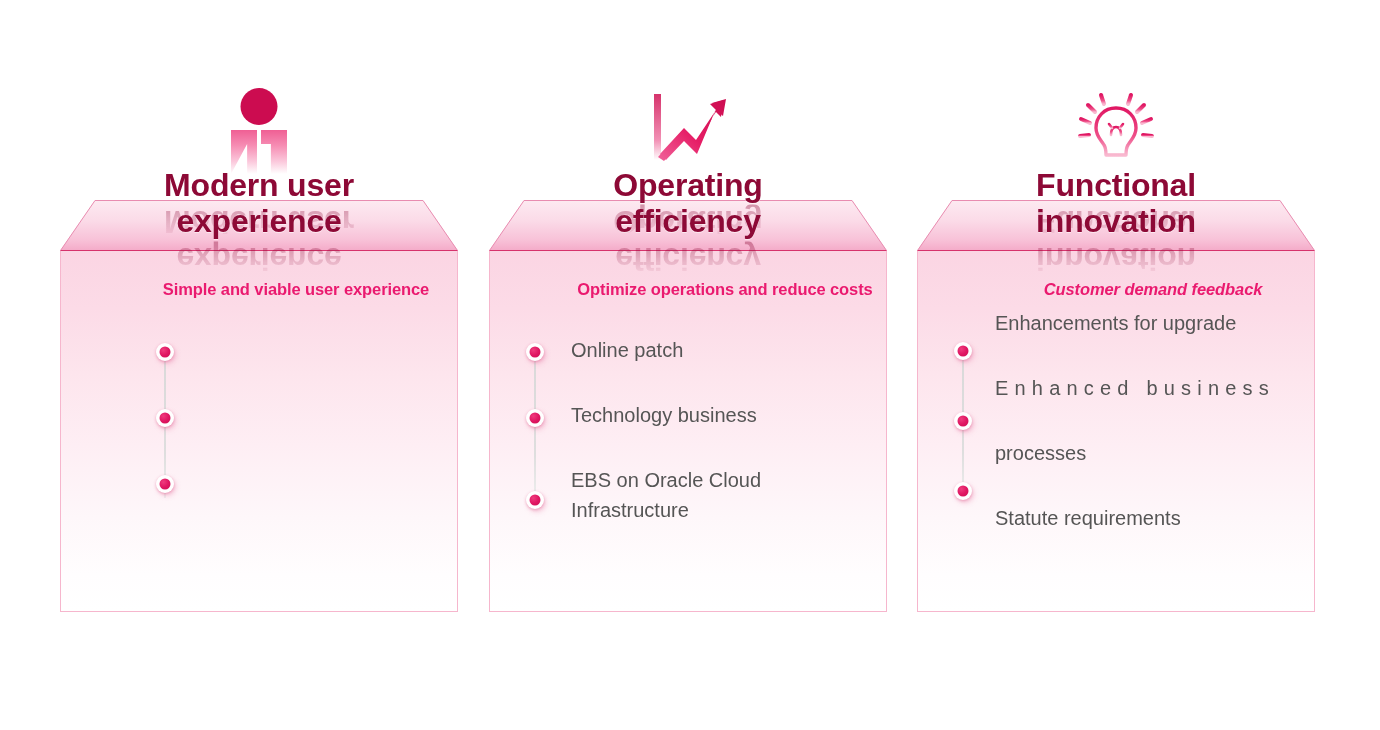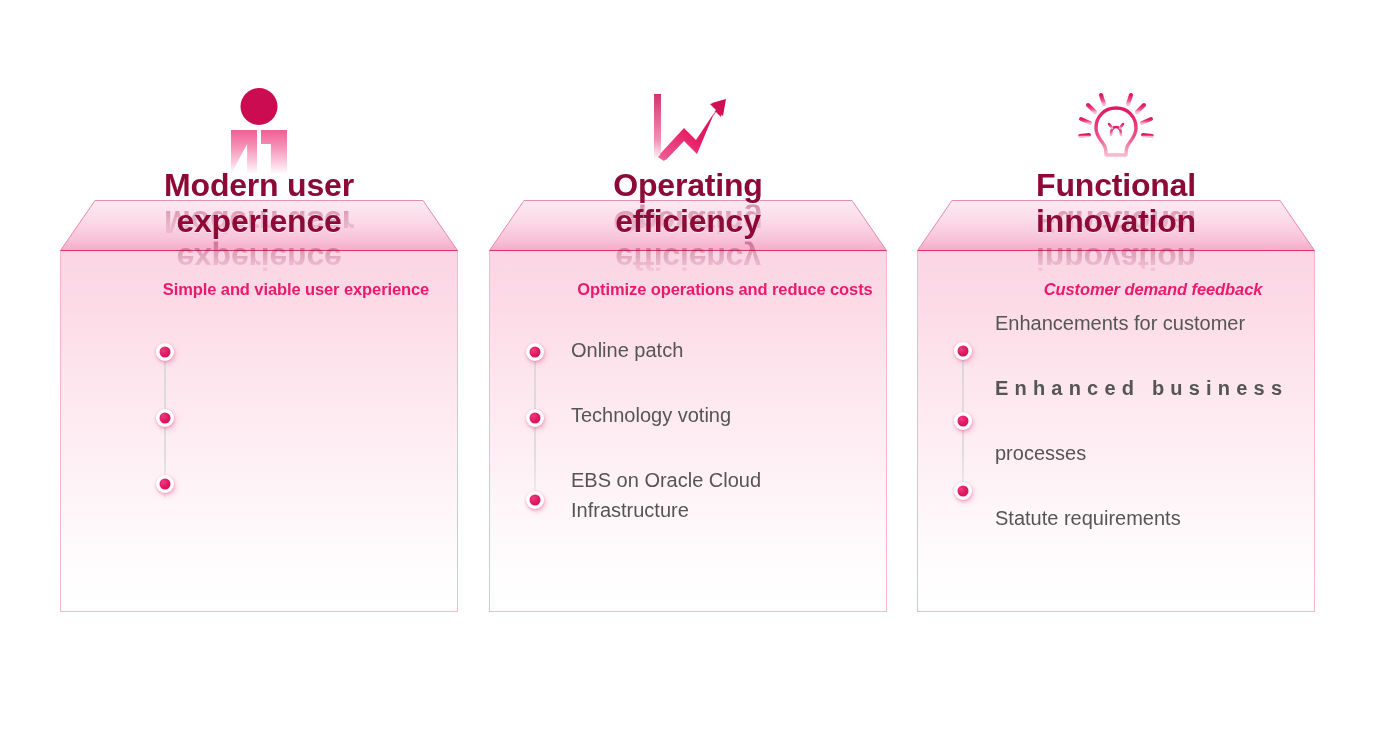--- a/index.html
+++ b/index.html
@@ -235,21 +235,20 @@
     z-index: 8;
   }
   .item {
     font-size: 20px;
     color: #555555;
     line-height: 1;
     white-space: nowrap;
   }
   .item.spaced {
     letter-spacing: 6.2px;
-    font-weight: bold;
   }
 
   
   .col-1 .rail   { left: 104px; top: 343px; height: 155px; }
   .col-1 .items  { left: 138px; top: 340px; }
   .col-1 .item   { margin-bottom: 45px; }
   .col-1 .dot.d1 { top: 0px; }
   .col-1 .dot.d2 { top: 66px; }
   .col-1 .dot.d3 { top: 132px; }
 
@@ -351,21 +350,21 @@
     <div class="subtitle">Optimize operations and reduce costs</div>
 
     <div class="rail">
       <div class="dot d1"></div>
       <div class="dot d2"></div>
       <div class="dot d3"></div>
     </div>
 
     <div class="items">
       <div class="item">Online patch</div>
-      <div class="item">Technology voting</div>
+      <div class="item">Technology business</div>
       <div class="item tight">EBS on Oracle Cloud</div>
       <div class="item">Infrastructure</div>
     </div>
   </div>
 
   <div class="column col-3">
 
     <div class="icon-wrap">
       <div class="icon-inner">
         <svg class="svg-icon" width="96" height="88" viewBox="0 0 96 88">
@@ -420,20 +419,20 @@
 
     <div class="subtitle">Customer demand feedback</div>
 
     <div class="rail">
       <div class="dot d1"></div>
       <div class="dot d2"></div>
       <div class="dot d3"></div>
     </div>
 
     <div class="items">
-      <div class="item">Enhancements for customer</div>
+      <div class="item">Enhancements for upgrade</div>
       <div class="item spaced">Enhanced business</div>
       <div class="item">processes</div>
       <div class="item">Statute requirements</div>
     </div>
   </div>
 
 </div>
 
 </body></html>

